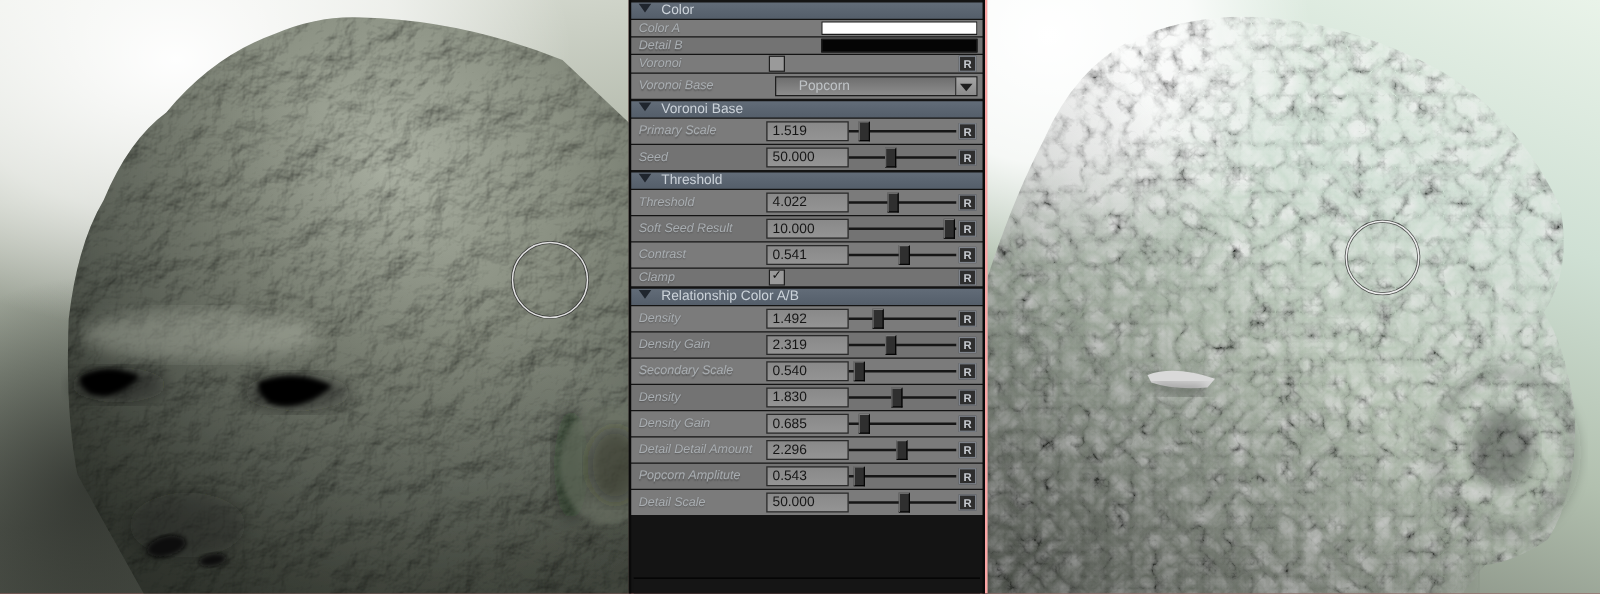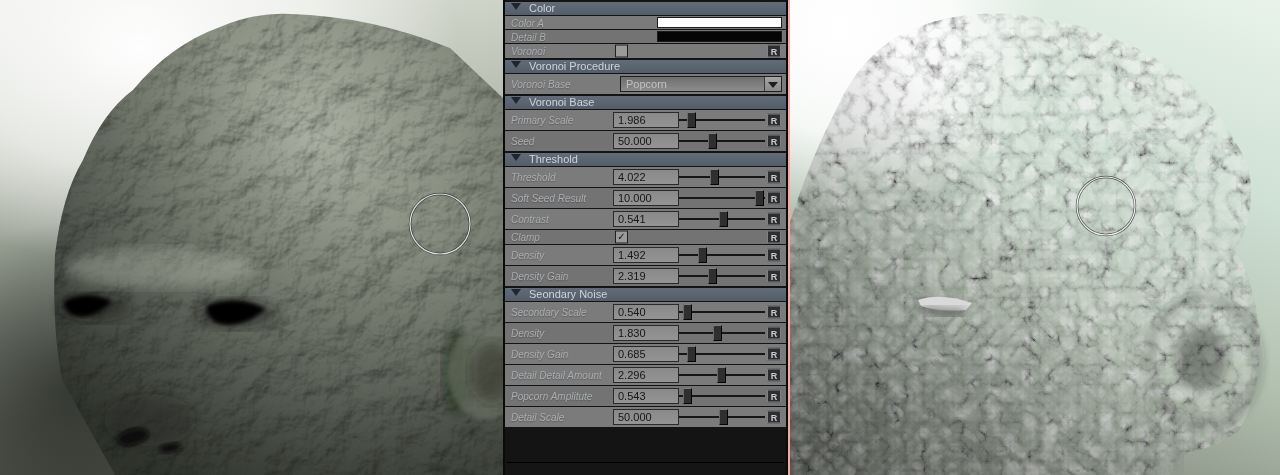--- a/index.html
+++ b/index.html
@@ -44,21 +44,21 @@
            margin-left:-5px;box-sizing:border-box;}
   .rbtn{position:absolute;right:5px;top:50%;transform:translateY(-50%);width:14px;height:13px;
         background:#2e2e2e;border:1px solid #7d828a;color:#c7cbd1;font-size:9px;font-weight:bold;
         text-align:center;line-height:13px;box-sizing:border-box;}
   .swatch{position:absolute;left:152px;right:4px;top:1px;bottom:1px;border:1px solid #1c1c1c;}
   .cbox{position:absolute;left:110px;top:50%;transform:translateY(-50%);width:11px;height:11px;
         background:#9a9a9a;border:1px solid #1f1f1f;color:#101010;font-size:10px;line-height:10px;
         text-align:center;box-sizing:content-box;}
   .ddown{position:absolute;left:115px;right:4px;top:2px;bottom:2px;
          background:linear-gradient(#6e6e6e,#8d8d8d);border:1px solid #1e1e1e;
-         color:#bfc3c6;font-size:11px;line-height:15px;padding-left:5px;}
+         color:#bfc3c6;font-size:11px;line-height:15px;padding-left:18px;}
   .darrow{position:absolute;right:0;top:0;bottom:0;width:16px;
           background:linear-gradient(#a5a5a5,#8b8b8b);border-left:1px solid #3a3a3a;}
   .darrow:after{content:"";position:absolute;left:3px;top:5px;width:0;height:0;
           border-left:5px solid transparent;border-right:5px solid transparent;
           border-top:6px solid #1d1d1d;}
   #panel-bottom{position:absolute;left:2px;right:2px;bottom:0;height:12px;background:#151515;
           border-top:1px solid #000;}
 </style>
 </head>
 <body>
@@ -184,35 +184,31 @@
         </div>
         <div class="prow h13 alt">
           <span class="plabel">Detail B</span>
           <div class="swatch" style="background: rgb(5, 5, 5);"></div>
         </div>
         <div class="prow h14">
           <span class="plabel">Voronoi</span>
           <div class="cbox"></div>
           <div class="rbtn">R</div>
         </div>
-        <div class="sec-header">
-          <span class="tri"></span>
-          <span class="ttl">Voronoi Procedure</span>
-        </div>
         <div class="prow h20">
           <span class="plabel">Voronoi Base</span>
           <div class="ddown">Popcorn<div class="darrow"></div></div>
         </div>
         <div class="sec-header">
           <span class="tri"></span>
           <span class="ttl">Voronoi Base</span>
         </div>
         <div class="prow h20">
           <span class="plabel">Primary Scale</span>
-          <div class="vfield">1.986</div>
+          <div class="vfield">1.519</div>
           <div class="strack">
             <div class="shandle" style="left: 15%;"></div>
           </div>
           <div class="rbtn">R</div>
         </div>
         <div class="prow h20 alt">
           <span class="plabel">Seed</span>
           <div class="vfield">50.000</div>
           <div class="strack">
             <div class="shandle" style="left: 40%;"></div>
@@ -245,39 +241,39 @@
           <div class="strack">
             <div class="shandle" style="left: 52%;"></div>
           </div>
           <div class="rbtn">R</div>
         </div>
         <div class="prow h14 alt">
           <span class="plabel">Clamp</span>
           <div class="cbox">✓</div>
           <div class="rbtn">R</div>
         </div>
+        <div class="sec-header">
+          <span class="tri"></span>
+          <span class="ttl">Relationship Color A/B</span>
+        </div>
         <div class="prow h20">
           <span class="plabel">Density</span>
           <div class="vfield">1.492</div>
           <div class="strack">
             <div class="shandle" style="left: 28%;"></div>
           </div>
           <div class="rbtn">R</div>
         </div>
         <div class="prow h20 alt">
           <span class="plabel">Density Gain</span>
           <div class="vfield">2.319</div>
           <div class="strack">
             <div class="shandle" style="left: 40%;"></div>
           </div>
           <div class="rbtn">R</div>
-        </div>
-        <div class="sec-header">
-          <span class="tri"></span>
-          <span class="ttl">Seondary Noise</span>
         </div>
         <div class="prow h20">
           <span class="plabel">Secondary Scale</span>
           <div class="vfield">0.540</div>
           <div class="strack">
             <div class="shandle" style="left: 10%;"></div>
           </div>
           <div class="rbtn">R</div>
         </div>
         <div class="prow h20 alt">

